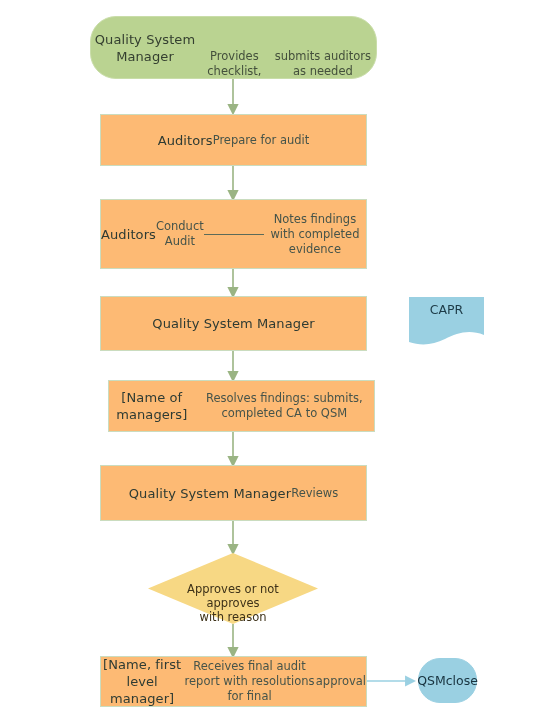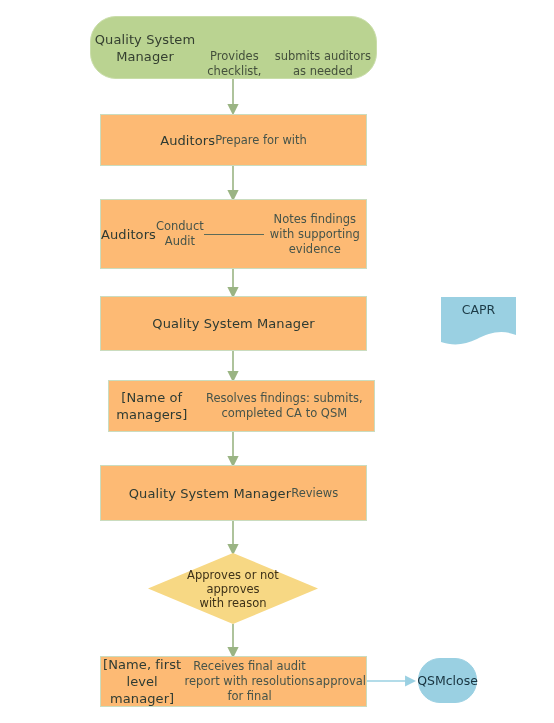--- a/index.html
+++ b/index.html
@@ -76,21 +76,21 @@
     left: 0; top: 0;
   }
   .diamond-text {
     position: absolute;
     left: 0; top: 0;
     width: 100%;
     height: 100%;
     display: flex;
     flex-direction: column;
     align-items: center;
-    justify-content: center;
+    justify-content: flex-end;
     text-align: center;
     color: #3d3118;
     font-size: 11.5px;
     line-height: 14px;
   }
 
   
   .doc-wrap { position: absolute; }
   .doc-wrap svg { position: absolute; left: 0; top: 0; }
   .doc-text {
@@ -156,28 +156,28 @@
   </div>
 
   <div class="node terminator" style="left:90px;top:16px;width:287px;height:63px;">
     <div class="title-line">Quality System Manager</div>
     <div class="sub-line">Provides checklist,</div>
     <div class="sub-line">submits auditors as needed</div>
   </div>
 
   <div class="node process" style="left:100px;top:114px;width:267px;height:52px;">
     <div class="title-line">Auditors</div>
-    <div class="sub-line">Prepare for with</div>
+    <div class="sub-line">Prepare for audit</div>
   </div>
 
   <div class="node process" style="left:100px;top:199px;width:267px;height:70px;">
     <div class="title-line">Auditors</div>
     <div class="sub-line">Conduct Audit</div>
     <div class="inner-divider"></div>
-    <div class="sub-line">Notes findings with supporting evidence</div>
+    <div class="sub-line">Notes findings with completed evidence</div>
   </div>
 
   <div class="node process" style="left:100px;top:296px;width:267px;height:55px;">
     <div class="title-line">Quality System Manager</div>
   </div>
 
   <div class="node process" style="left:108px;top:380px;width:267px;height:52px;">
     <div class="title-line">[Name of managers]</div>
     <div class="sub-line">Resolves findings: submits, completed CA to QSM</div>
   </div>
@@ -197,21 +197,21 @@
       <div>with reason</div>
     </div>
   </div>
 
   <div class="node process" style="left:100px;top:656px;width:267px;height:51px;">
     <div class="title-line">[Name, first level manager]</div>
     <div class="sub-line">Receives final audit report with resolutions for final</div>
     <div class="sub-line">approval</div>
   </div>
 
-  <div class="doc-wrap" style="left:409px;top:297px;width:75px;height:50px;margin-left:32px;">
+  <div class="doc-wrap" style="left:409px;top:297px;width:75px;height:50px;">
     <svg width="75" height="50" xmlns="http://www.w3.org/2000/svg">
       <path d="M 0 0 L 75 0 L 75 38 C 60 32 48 36 36 42 C 24 48 12 49 0 45 Z" fill="#9ad0e2"></path>
     </svg>
     <div class="doc-text">CAPR</div>
   </div>
 
   <div class="node blue-term" style="left:418px;top:658px;width:59px;height:45px;">
     <div>QSM</div>
     <div>close</div>
   </div>

